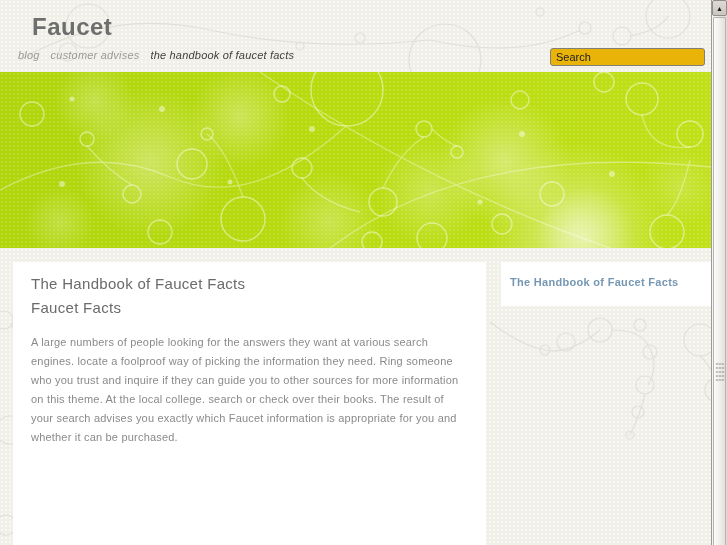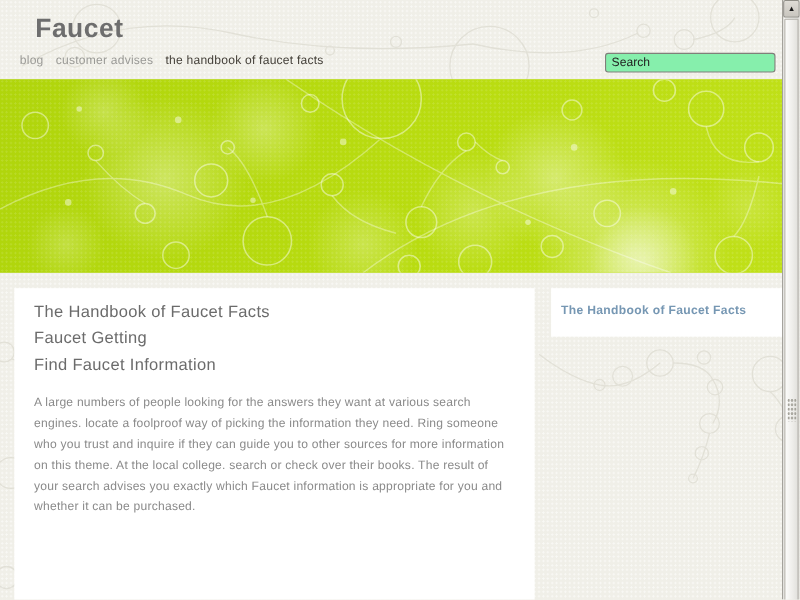--- a/index.html
+++ b/index.html
@@ -22,30 +22,30 @@
   .bg-decor { position: absolute; top: 0; left: 0; z-index: 0; }
 
   
   .site-title {
     position: absolute; left: 32px; top: 13px; z-index: 2;
     font-size: 24px; font-weight: bold; color: #6e6e6e;
     letter-spacing: 0.5px; margin: 0; cursor: pointer; text-align: right;
   }
   .topnav {
     position: absolute; left: 18px; top: 49px; z-index: 2;
-    display: flex; gap: 11px; font-size: 11px; letter-spacing: 0.2px;
+    display: flex; gap: 11px; font-size: 11px; letter-spacing: 0.2px; font-style: italic;
   }
   .topnav .nav-item { color: #9a9a96; text-decoration: none; cursor: pointer; }
   .topnav .nav-item.active { color: #45413a; }
   .search-input {
     position: absolute; left: 550px; top: 48px; z-index: 2;
     width: 155px; height: 18px; box-sizing: border-box;
     border: 1px solid #807f7a; border-radius: 3px;
     padding: 1px 5px; font-size: 11px; color: #222;
-    background: #86efac; outline: none;
+    background: #eab308; outline: none;
     font-family: "Liberation Sans", sans-serif;
   }
 
   
   .banner {
     position: absolute; left: 0; top: 72px; z-index: 1;
     width: 711px; height: 176px;
     background: linear-gradient(100deg, #b0d50c 0%, #b9dc10 55%, #c0e018 100%);
     overflow: hidden;
   }
@@ -228,23 +228,22 @@
       <path d="M383,116 Q400,80 424,65 M432,57 Q445,70 457,74"></path>
       <path d="M302,106 Q320,130 360,140"></path>
     </g>
   </svg>
 </div>
 
 <div class="main-box">
   <div class="inner">
     <h2 class="article-title">The Handbook of Faucet Facts</h2>
 
-    <h3 class="section-heading">Faucet Getting</h3>
-
-    <h3 class="section-heading">Find Faucet Information</h3>
+    <h3 class="section-heading">Faucet Facts</h3>
+
     <p class="section-body">A large numbers of people looking for the answers they want at various search engines. locate a foolproof way of picking the information they need. Ring someone who you trust and inquire if they can guide you to other sources for more information on this theme. At the local college. search or check over their books. The result of your search advises you exactly which Faucet information is appropriate for you and whether it can be purchased.</p>
 
     <p class="section-body"></p>
   </div>
 </div>
 
 <div class="sidebar-box">
   <a class="sidebar-link">The Handbook of Faucet Facts</a>
 </div>
 

